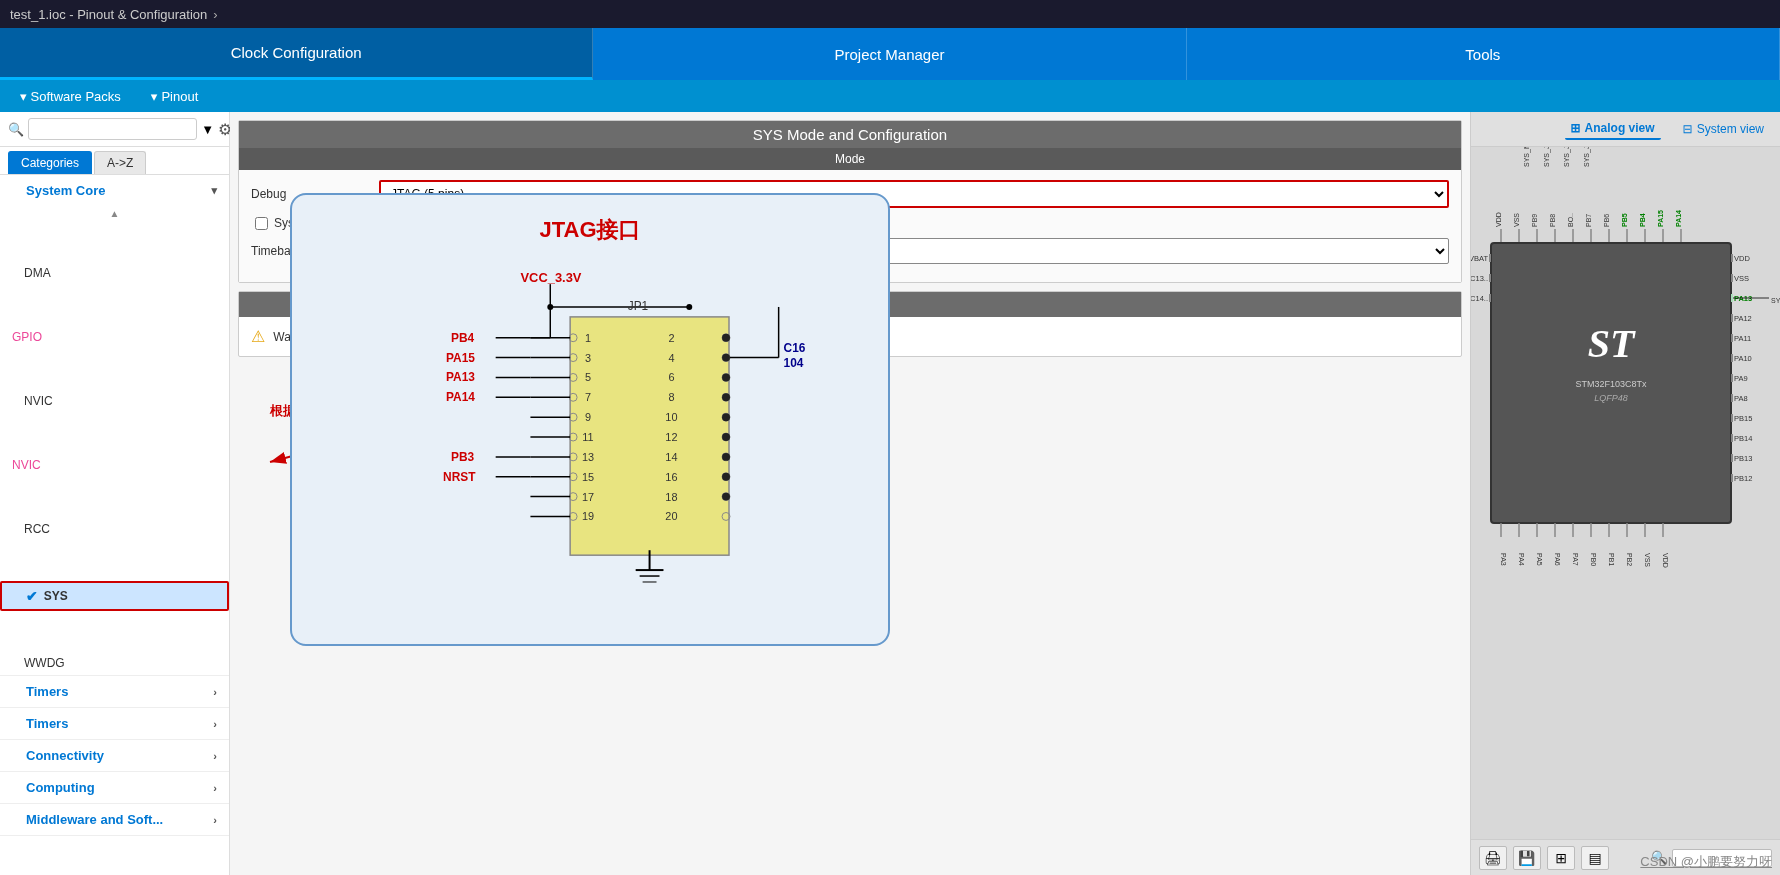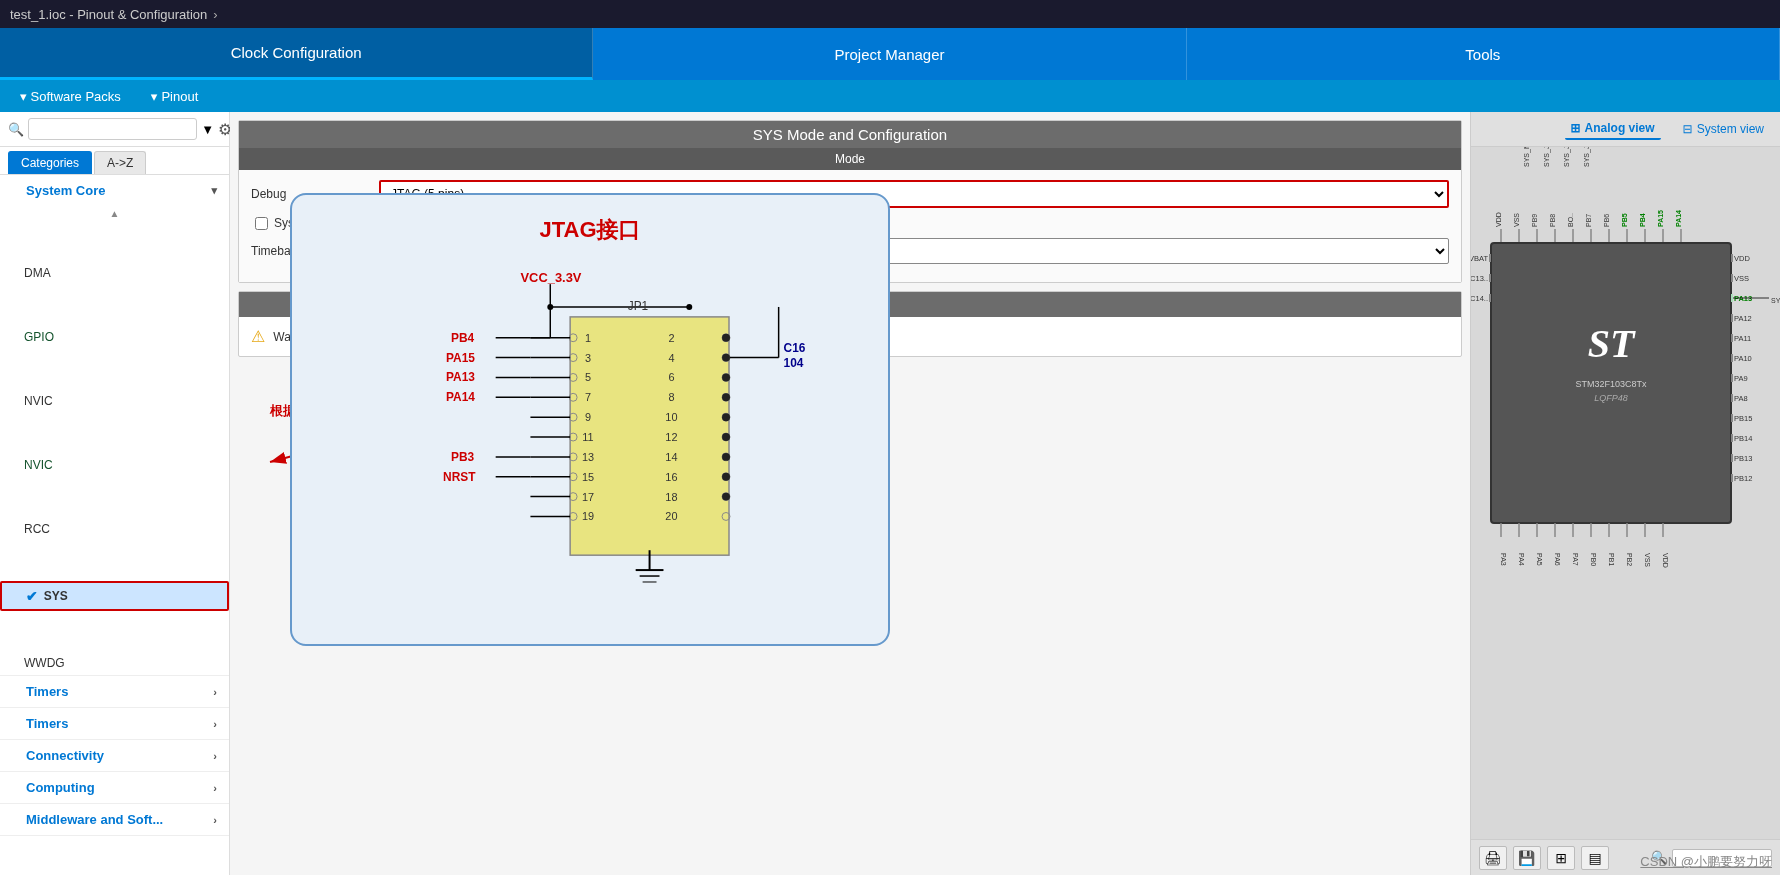--- a/index.html
+++ b/index.html
@@ -142,21 +142,21 @@
       color: #333;
       display: flex;
       align-items: center;
       gap: 6px;
       margin-top: 40px;
     }
     .sidebar-item.selected {
       background: #cce5ff;
       font-weight: 600;
     }
-    .sidebar-item.green { color: #14532d; }
+    .sidebar-item.green { color: #ec4899; padding-left: 12px; }
     .sidebar-item .check-icon { color: #0078d4; font-size: 14px; }
 
     
     .center-panel {
       flex: 1;
       display: flex;
       flex-direction: column;
       background: #f5f5f5;
       overflow: hidden;
       position: relative;

